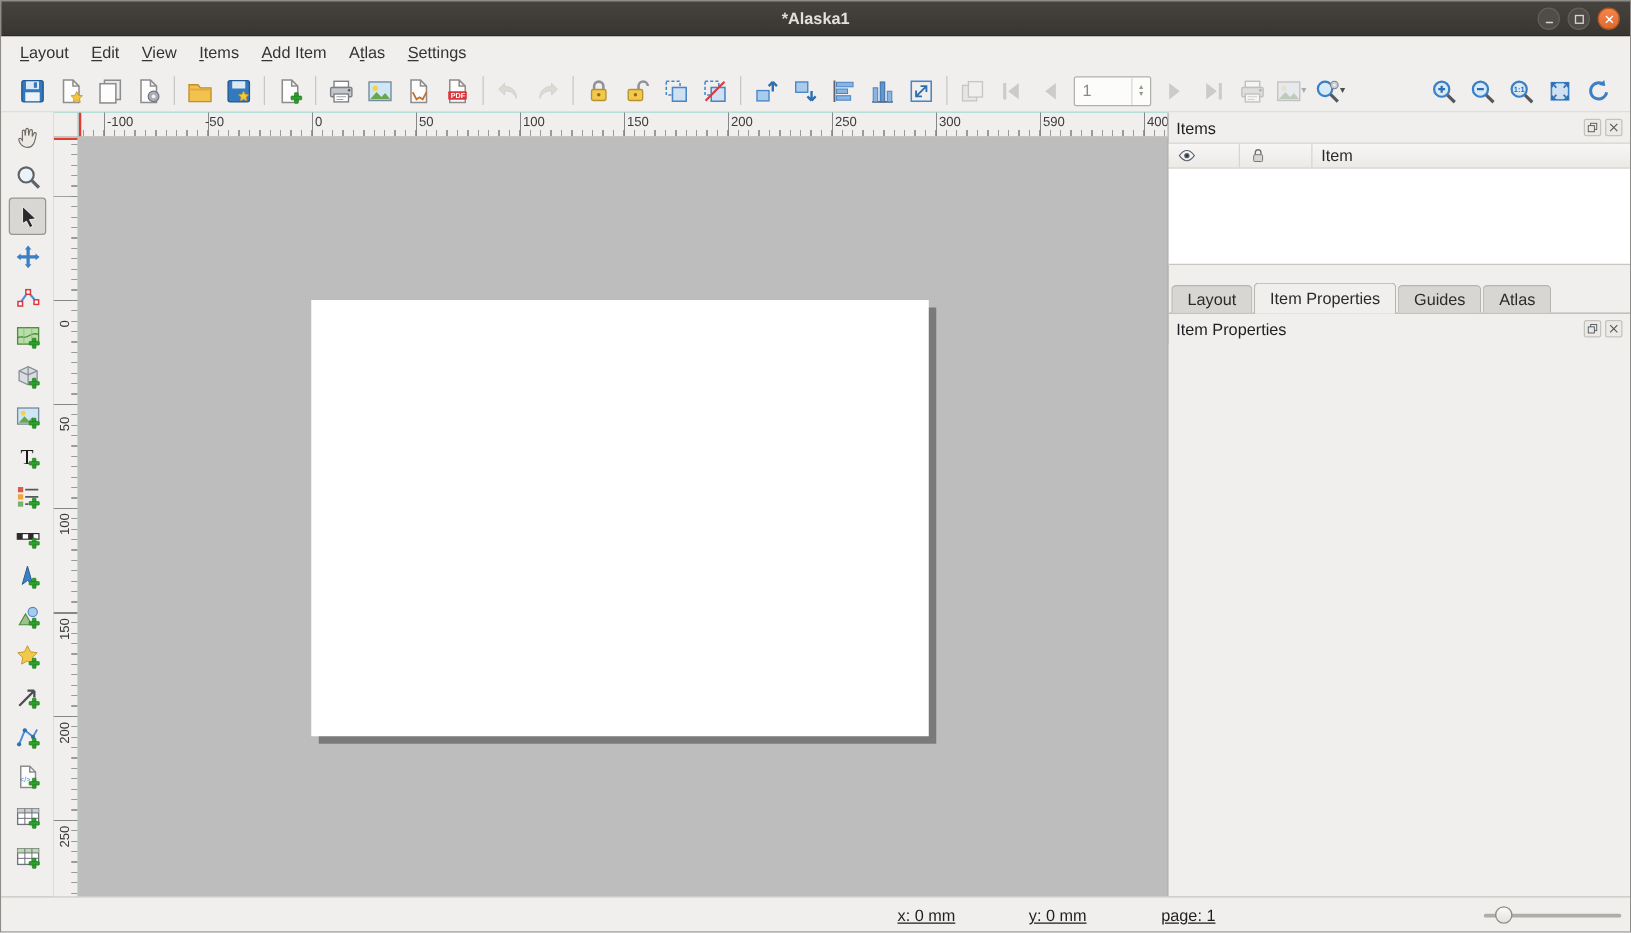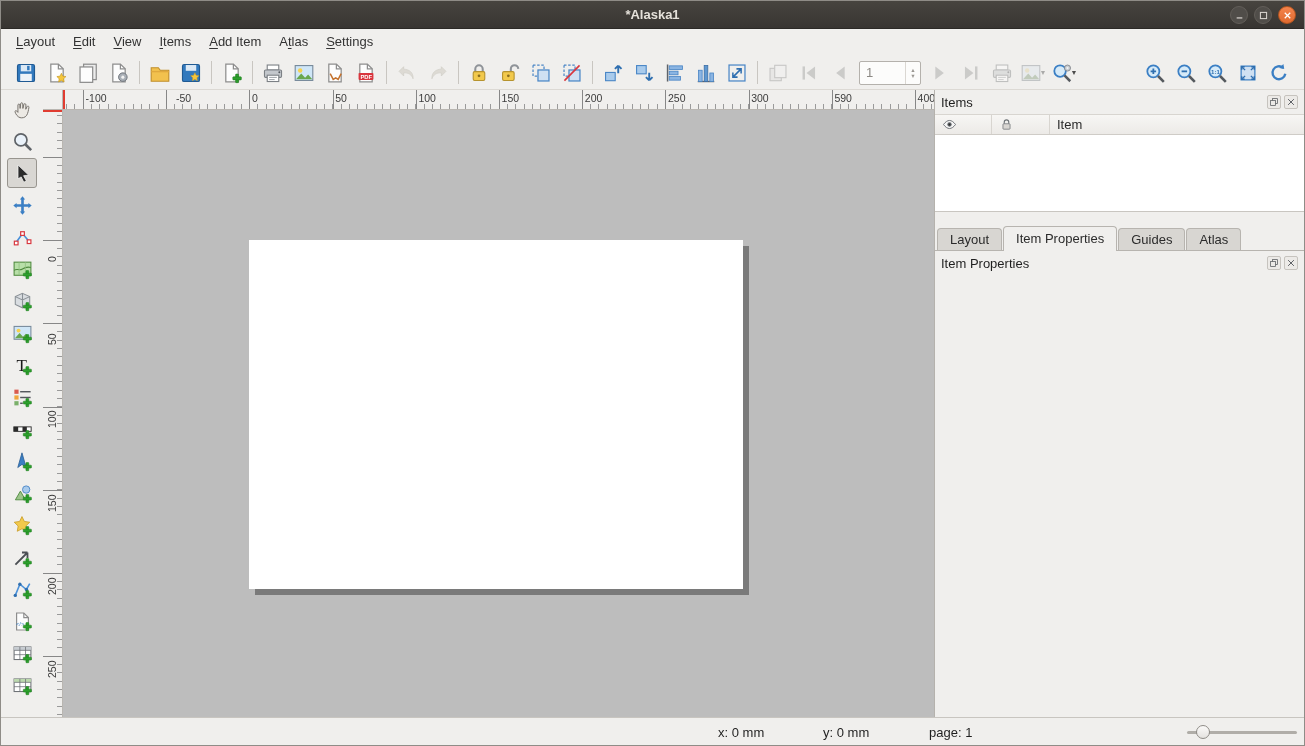--- a/index.html
+++ b/index.html
@@ -94,21 +94,21 @@
   .items-list{height:77px;background:#fff;border-bottom:1px solid #c9c6c1;flex:0 0 auto;}
   .rp-gap{height:14px;flex:0 0 auto;}
   .tabbar{height:25px;display:flex;align-items:flex-end;padding-left:2px;border-bottom:1px solid #b7b4af;flex:0 0 auto;}
   .tab{height:22px;padding:0 12px;line-height:21px;background:#d8d6d2;border:1px solid #b7b4af;border-bottom:none;
     border-radius:4px 4px 0 0;margin-right:1px;font-size:13px;color:#2b2b2b;position:relative;}
   .tab.active{background:#f0efed;height:25px;line-height:24px;margin-bottom:-1px;z-index:2;}
   .rp-body{flex:1 1 auto;background:#f0efed;}
 
   
   .statusbar{height:28px;background:#f0efed;border-top:1px solid #c8c5c0;position:relative;flex:0 0 auto;font-size:13px;}
-  .sb-label{position:absolute;top:7px;color:#1f1f1f;}
+  .sb-label{position:absolute;top:7px;color:#1f1f1f;text-decoration:underline;}
   .sb-x{left:717px;} .sb-y{left:822px;} .sb-page{left:928px;}
   .zoom-combo{position:absolute;left:1035px;top:3px;width:140px;height:22px;background:#fdfdfc;
     border:1px solid #aeaba6;border-radius:2px;display:flex;align-items:center;margin-top:33px;}
   .zoom-val{flex:1;padding-left:8px;color:#1f1f1f;}
   .combo-arrow{width:19px;height:100%;display:flex;align-items:center;justify-content:center;
     border-left:1px solid #c6c3be;background:linear-gradient(#f7f6f4,#e9e7e4);font-size:7px;color:#4c4c4c;}
   .zoom-slider{position:absolute;left:1186px;top:0;width:112px;height:28px;}
   .groove{position:absolute;left:0;right:2px;top:13px;height:3px;background:#b0ada8;border-radius:2px;}
   .handle{position:absolute;left:9px;top:7px;width:14px;height:14px;border-radius:8px;
     background:linear-gradient(#fbfaf9,#e4e2df);border:1px solid #8f8c87;}
@@ -698,21 +698,21 @@
               </g>
             </svg>
           </span>
         </button>
       </div>
 
     <div class="canvas-wrap">
       <div class="corner"></div>
       <div class="h-ruler">
           <span class="hlab" style="left:22.6px">-100</span>
-          <span class="hlab" style="left:113px">-50</span>
+          <span class="hlab" style="left:101px">-50</span>
           <span class="hlab" style="left:189.0px">0</span>
           <span class="hlab" style="left:272.2px">50</span>
           <span class="hlab" style="left:355.4px">100</span>
           <span class="hlab" style="left:438.6px">150</span>
           <span class="hlab" style="left:521.8px">200</span>
           <span class="hlab" style="left:605.0px">250</span>
           <span class="hlab" style="left:688.2px">300</span>
           <span class="hlab" style="left:771.4px">590</span>
           <span class="hlab" style="left:854.6px">400</span>
           <span class="hpos"></span>

